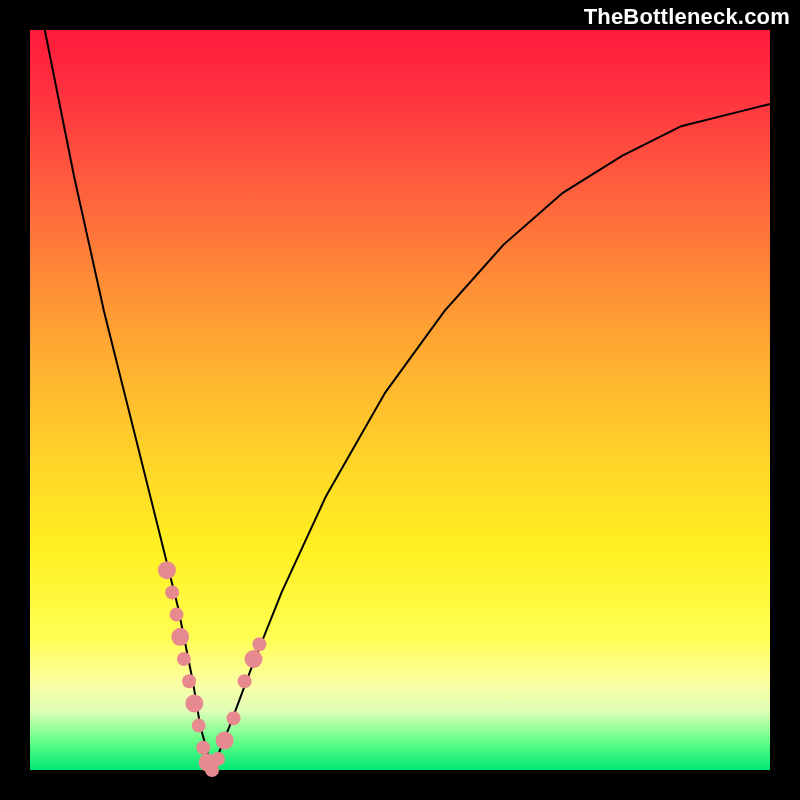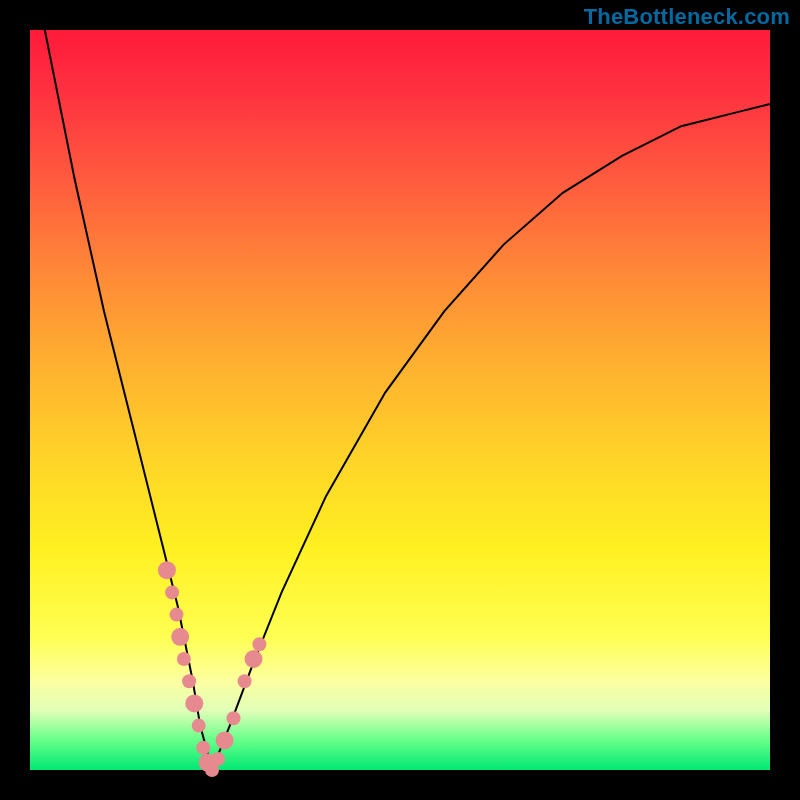--- a/index.html
+++ b/index.html
@@ -29,21 +29,21 @@
       #fcffa0 88%,
       #e0ffb8 92%,
       #66ff88 96%,
       #00e874 100%
     );
   }
   .watermark {
     position: absolute;
     top: 4px;
     right: 10px;
-    color: #0369a1;
+    color: #ffffff;
     font-size: 22px;
     font-weight: 600;
     letter-spacing: 0.2px;
     z-index: 10;
     user-select: none;
   }
   svg.curve {
     position: absolute;
     left: 0;
     top: 0;

